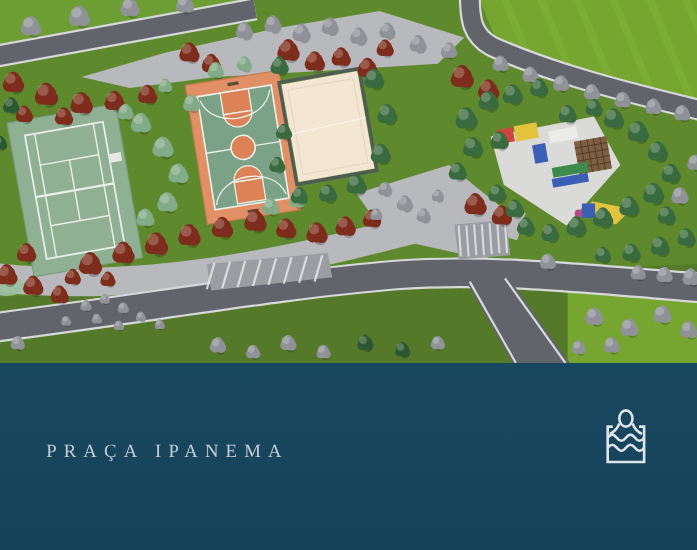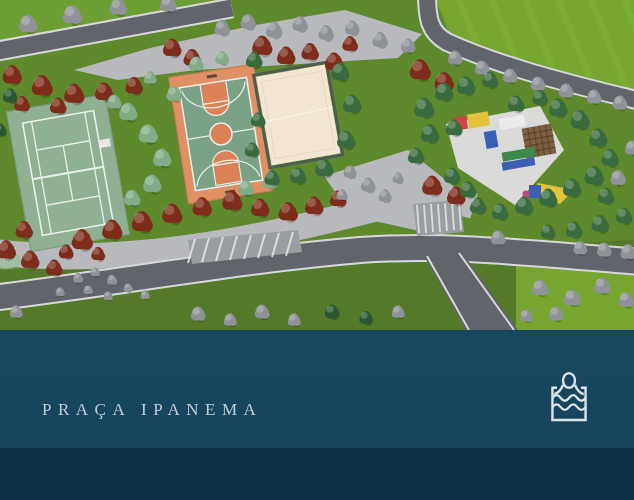--- a/index.html
+++ b/index.html
@@ -1,16 +1,16 @@
 <!DOCTYPE html>
 <html style="--banner-bg: #18485f; --banner-bg-deep: #14425a; --banner-text: #c3ced4; --icon-stroke: #dde5e9; --grass-base: #5e8a2d; --grass-bright: #76a630; --grass-dark: #547929; --grass-corner: #6d9e33; --lawn-stripe: #86b83a; --road: #61656b; --curb: #d6d8da; --walkway: #b7b9bc; --plaza-white: #dadad8; --parking-band: #9a9da1; --tree-red: #7e2d1c; --tree-green: #3a6b3e; --tree-dgreen: #2d5733; --tree-pale: #83ab87; --tree-gray: #8f9398; --tennis-slab: #8fb093; --court-line: #e9efe9; --bball-border: #e19066; --bball-inner: #7ba186; --bball-key: #dd8257; --sand: #f3e6d3; --fence: #4f5c54; --play-red: #cf4440; --play-yellow: #e3c23c; --play-blue: #3a5fb5; --play-green: #3c8a4c; --pergola: #7d5f41; --play-pink: #b44a86;"><head>
 <meta charset="utf-8">
 <style>
   html,body{margin:0;padding:0;background:#0e3245;}
-  #stage{position:relative;width:634px;height:448px;overflow:hidden;
+  #stage{position:relative;width:634px;height:500px;overflow:hidden;
          font-family:"Liberation Sans",sans-serif;}
   
   #render{position:absolute;top:0;left:0;width:634px;height:330px;}
   svg{display:block;}
   .grass-base{fill:var(--grass-base);}
   .grass-dark{fill:var(--grass-dark);}
   .grass-bright{fill:var(--grass-bright);}
   .grass-corner{fill:var(--grass-corner);}
   .stripe{stroke:var(--lawn-stripe);stroke-width:7;opacity:.35;}
   .roadline{stroke:var(--road);fill:none;}

